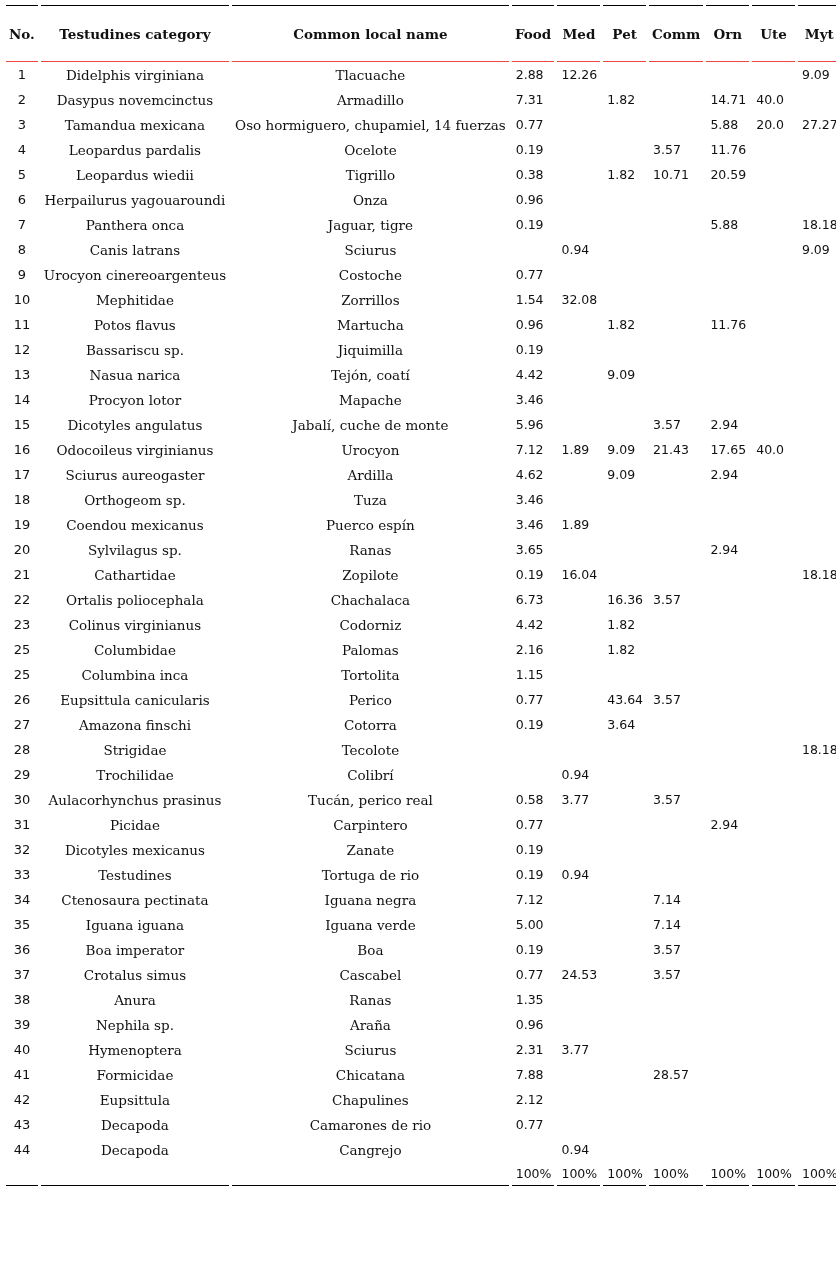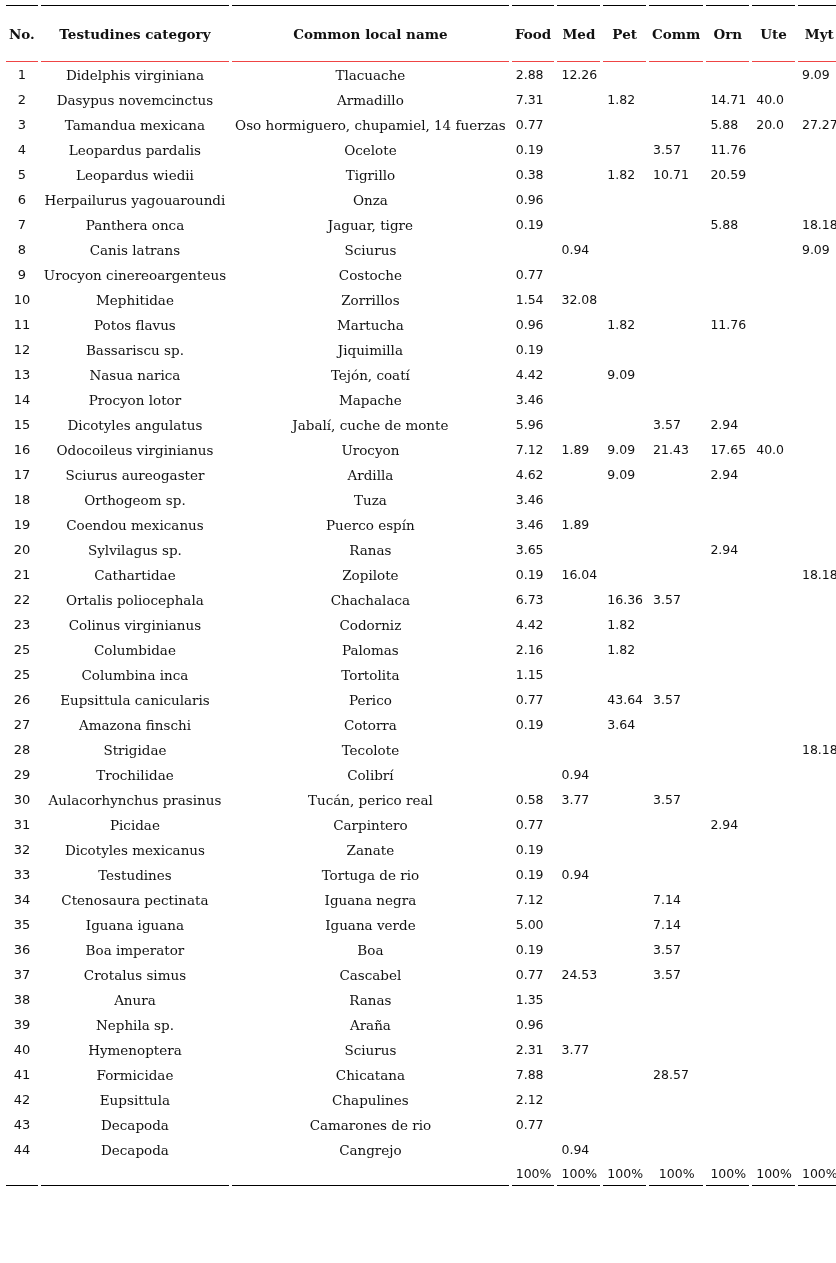--- a/index.html
+++ b/index.html
@@ -14,21 +14,21 @@
     font-weight: bold; height: 23px; padding: 16px 3px;
     border-top: 1px solid #000; border-bottom: 1px solid #ef4444;
     text-align: center; white-space: nowrap;
   }
   table.tx td { height: 25px; padding: 0 3px; white-space: nowrap; text-align: center; }
   table.tx td.num {
     font-family: "DejaVu Sans", "Liberation Sans", sans-serif; font-size: 12.5px;
     text-align: left; padding-left: 4px;
   }
   table.tx td.idx { font-family: "DejaVu Sans", "Liberation Sans", sans-serif; font-size: 13px; }
-  table.tx tr.total td { border-bottom: 1px solid #000; height: 23px; text-align: center; }
+  table.tx tr.total td { border-bottom: 1px solid #000; height: 23px; }
   col.c0 { width: 27px; } col.c1 { width: 178px; } col.c2 { width: 268px; }
   col.cv { width: 38px; } col.c4 { width: 42px; }
 </style>
 </head>
 <body>
 
 <table class="tx">
   <colgroup>
     <col class="c0">
       <col class="c1">

